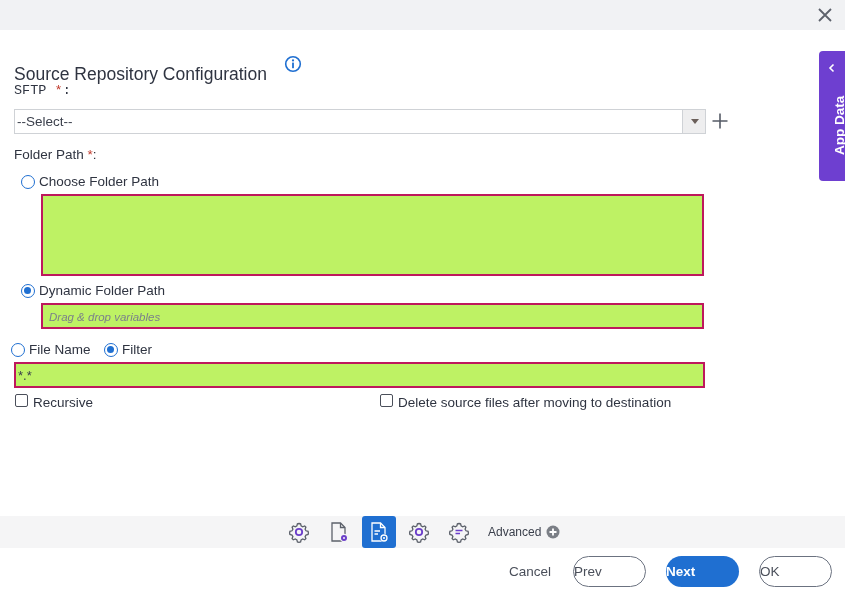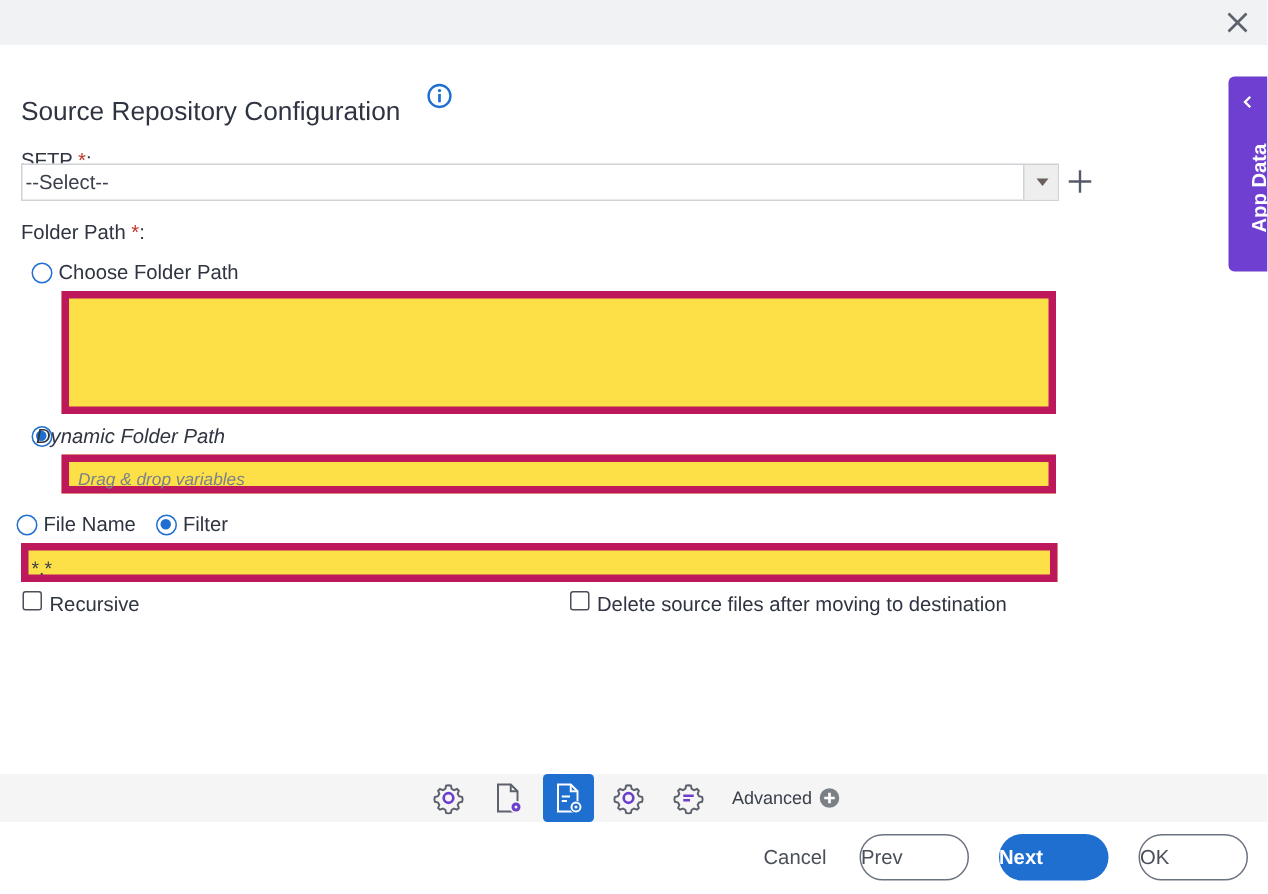--- a/index.html
+++ b/index.html
@@ -19,21 +19,21 @@
   .select { position: absolute; left: 14px; top: 109px; width: 692px; height: 25px; border: 1px solid #cfd2d6; background: #fff; }
   .select .val { position: absolute; left: 2px; top: 4px; font-size: 13.5px; color: #3a3f4b; }
   .select .arrow { position: absolute; right: 0; top: 0; width: 23px; height: 23px; background: #eeeeef; border-left: 1px solid #cfd2d6; }
   .select .arrow::after { content: ""; position: absolute; left: 8px; top: 9px; border-left: 4px solid transparent; border-right: 4px solid transparent; border-top: 5px solid #6b5f5a; }
   .plus { position: absolute; left: 711px; top: 112px; width: 18px; height: 18px; cursor: pointer; }
 
   .radio { position: absolute; width: 14px; height: 14px; border: 1.4px solid #1f6fd1; border-radius: 50%; background: #fff; }
   .radio.checked::after { content: ""; position: absolute; left: 2px; top: 2px; width: 7.4px; height: 7.4px; border-radius: 50%; background: #1f6fd1; }
   .radio-label { position: absolute; font-size: 13.5px; color: #2f3441; }
 
-  .box { position: absolute; border: 5px solid #be185d; background: #fde047; text-align: right; }
+  .box { position: absolute; border: 2px solid #be185d; background: #bef264; text-align: right; }
   .placeholder { position: absolute; left: 6px; top: 6px; font-size: 11.5px; font-style: italic; color: #7b808a; }
   .inputval { position: absolute; left: 2px; top: 4px; font-size: 13px; color: #3a3f4b; }
 
   .checkbox { position: absolute; width: 13px; height: 13px; border: 1.2px solid #4a4f5a; border-radius: 2px; background: #fff; }
 
   .appdata { position: absolute; left: 819px; top: 51px; width: 26px; height: 130px; background: #6e3fd0; border-radius: 4px 0 0 4px; cursor: pointer; }
   .appdata .chev { position: absolute; left: 8px; top: 12px; width: 10px; height: 10px; }
   .appdata .txt { position: absolute; left: 13px; top: 104px; transform: rotate(-90deg); transform-origin: 0 0; color: #fff; font-weight: bold; font-size: 13.5px; white-space: nowrap; }
 
   .toolbar { position: absolute; left: 0; top: 516px; width: 845px; height: 32px; background: #f5f5f6; }
@@ -57,21 +57,21 @@
   </svg>
 </div>
 
 <div class="section-title">Source Repository Configuration</div>
 <svg class="info-icon" viewBox="0 0 18 18">
   <circle cx="9" cy="9" r="7.3" stroke="#1f6fd1" stroke-width="1.6" fill="none"></circle>
   <circle cx="9" cy="5.4" r="1.1" fill="#1f6fd1"></circle>
   <rect x="8.1" y="7.6" width="1.8" height="5.6" fill="#1f6fd1"></rect>
 </svg>
 
-<div class="label" style="left:14px; top:99px;">
+<div class="label" style="left:14px; top:83px;font-family:Liberation Mono, monospace;">
   <span>SFTP</span>
   <span class="req">*</span><span>:</span>
 </div>
 <div class="select">
   <span class="val">--Select--</span>
   <span class="arrow"></span>
 </div>
 <svg class="plus" viewBox="0 0 18 18">
   <path d="M9 1.5 V16.5 M1.5 9 H16.5" stroke="#555b66" stroke-width="1.6" fill="none"></path>
 </svg>
@@ -79,21 +79,21 @@
 <div class="label" style="left:14px; top:147px;">
   <span>Folder Path</span>
   <span class="req">*</span><span>:</span>
 </div>
 
 <div class="radio" style="left:21px; top:175px;"></div>
 <div class="radio-label" style="left:39px; top:174px;">Choose Folder Path</div>
 <div class="box" style="left:41px; top:194px; width:663px; height:82px;"></div>
 
 <div class="radio checked" style="left:21px; top:284px;"></div>
-<div class="radio-label" style="left:24px; top:283px;font-style:italic;">Dynamic Folder Path</div>
+<div class="radio-label" style="left:39px; top:283px;">Dynamic Folder Path</div>
 <div class="box" style="left:41px; top:303px; width:663px; height:26px;">
   <span class="placeholder">Drag &amp; drop variables</span>
 </div>
 
 <div class="radio" style="left:11px; top:343px;"></div>
 <div class="radio-label" style="left:29px; top:342px;">File Name</div>
 <div class="radio checked" style="left:104px; top:343px;"></div>
 <div class="radio-label" style="left:122px; top:342px;">Filter</div>
 <div class="box" style="left:14px; top:362px; width:691px; height:26px;">
   <span class="inputval">*.*</span>

